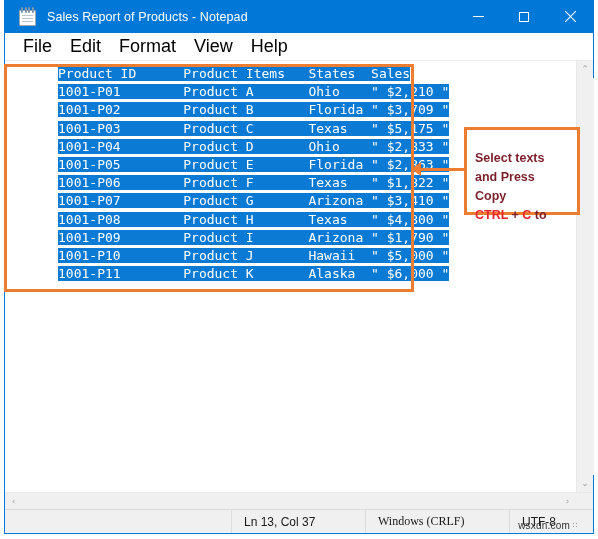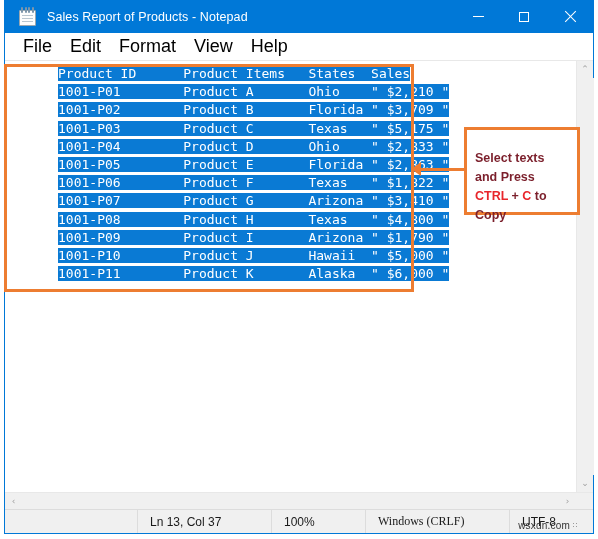--- a/index.html
+++ b/index.html
@@ -376,34 +376,33 @@
         <div class="arrow">‹</div>
         <div class="track"></div>
         <div class="arrow">›</div>
         <div class="corner"></div>
       </div>
     </div>
 
     <div class="statusbar">
       <div class="status-spacer"></div>
       <div class="status-cell sc-pos">Ln 13, Col 37</div>
-      <div class="status-cell sc-zoom">100%</div>
       <div class="status-cell sc-eol">Windows (CRLF)</div>
       <div class="status-cell sc-enc">UTF-8</div>
       <div class="watermark">
         <span>wsxdn.com</span><span class="dots"></span>
       </div>
     </div>
 
   </div>
 
   <div class="anno-sel-box"></div>
   <div class="arrow-line"></div>
   <div class="arrow-head"></div>
 
   <div class="callout">
     <div class="ln">Select texts</div>
     <div class="ln">and Press</div>
+    <div class="ln">Copy</div>
     <div class="ln"><span class="hot">CTRL</span><span> + </span><span class="hot">C</span><span> to</span></div>
-    <div class="ln">Copy</div>
   </div>
 
 </div>
 
 </body></html>

